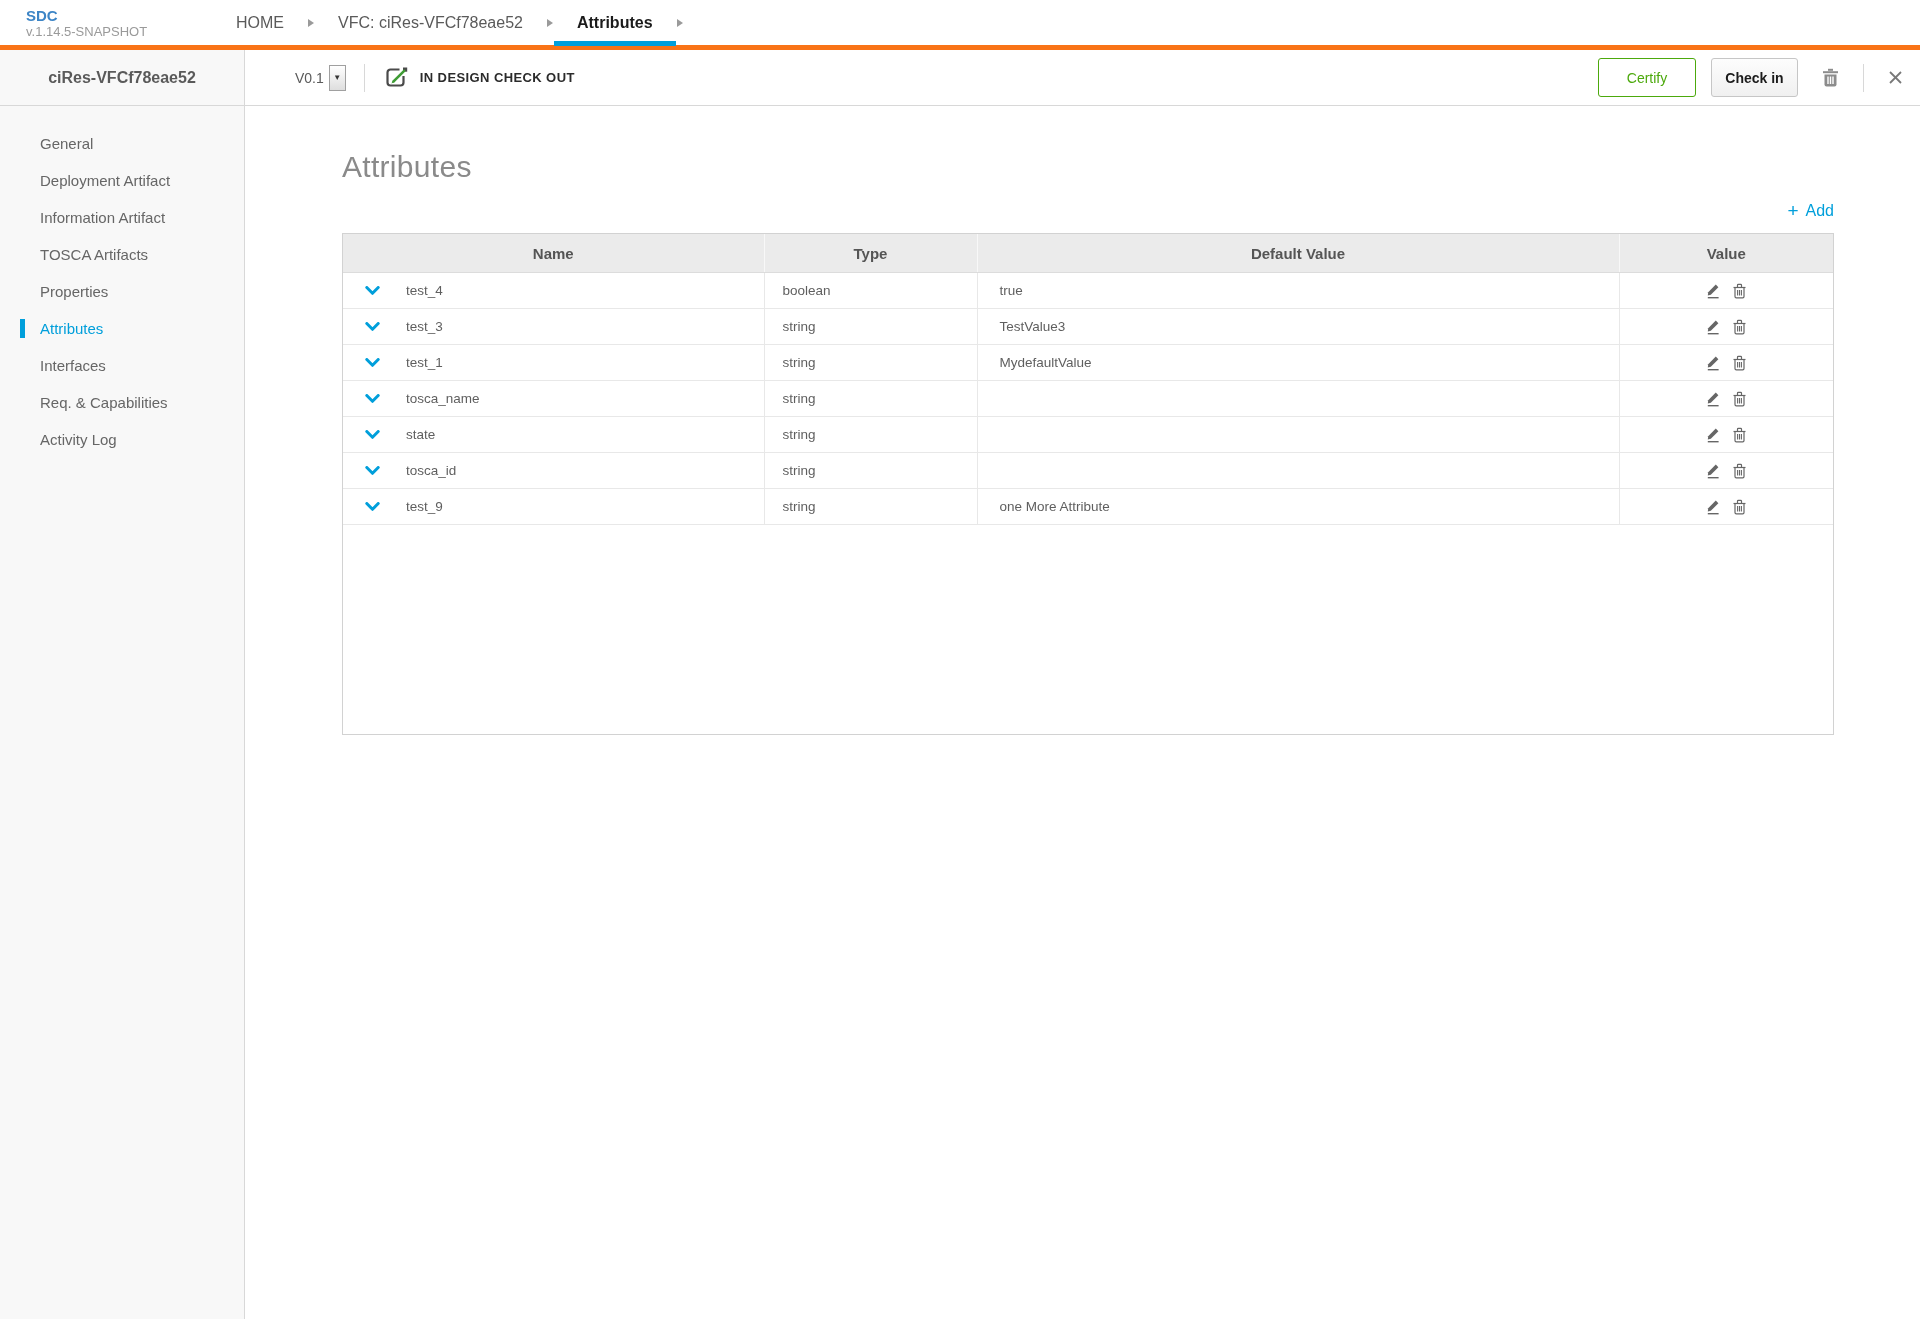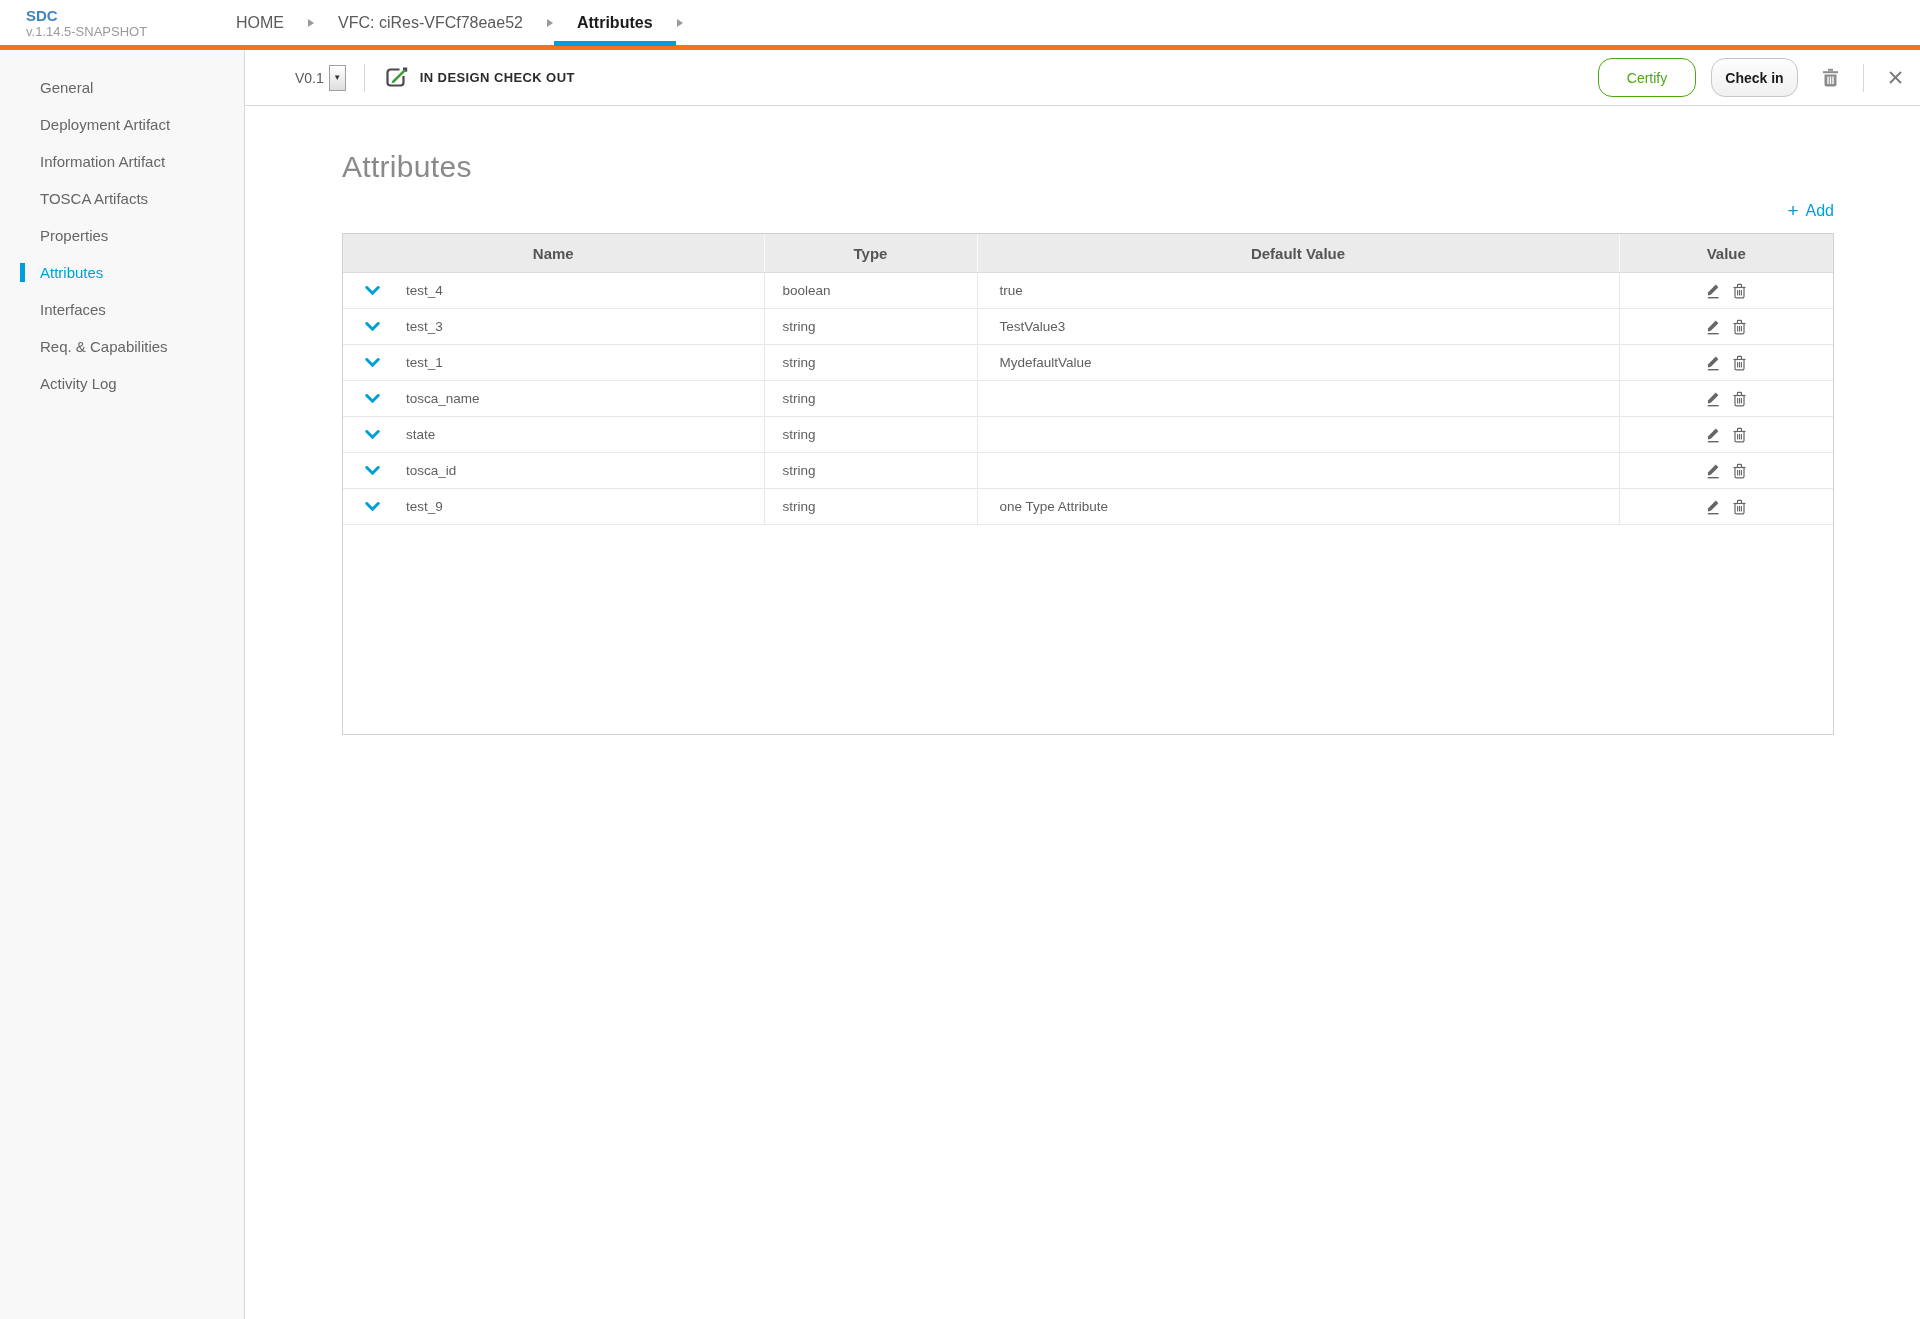--- a/index.html
+++ b/index.html
@@ -31,21 +31,21 @@
   .side-item.active::before{content:"";position:absolute;left:20px;top:9px;width:5px;height:19px;background:var(--accent);}
   .main{flex:1;display:flex;flex-direction:column;background:#fff;min-width:0;}
   
   .toolbar{height:55px;display:flex;align-items:center;padding:0 11px 0 50px;border-bottom:1px solid #d8d8d8;flex:none;}
   .version-label{font-size:14px;color:#5a5a5a;margin-right:5px;}
   .version-spinner{width:15px;height:24px;border:1px solid #a0a0a0;background:linear-gradient(#ffffff,#dedede);display:flex;align-items:center;justify-content:center;font-size:8px;color:#333;cursor:pointer;user-select:none;}
   .tdiv{width:1px;height:28px;background:#d8d8d8;margin:0 18px;flex:none;}
   .checkout-icon{margin-right:10px;display:flex;}
   .status-label{font-size:13px;font-weight:700;color:#2b2b2b;letter-spacing:.4px;white-space:nowrap;}
   .spacer{flex:1;}
-  .btn{height:37px;border-radius:14px;font-size:14px;cursor:pointer;font-family:inherit;}
+  .btn{height:37px;border-radius:3px;font-size:14px;cursor:pointer;font-family:inherit;}
   .btn-certify{width:96px;background:#fff;border:1px solid var(--green);color:var(--green);margin-right:15px;}
   .btn-checkin{width:85px;background:linear-gradient(#fdfdfd,#f0f0f0);border:1px solid #c6c6c6;color:#1b1b1b;font-weight:600;margin-right:18px;}
   .icon-btn{background:none;border:none;padding:4px 6px;cursor:pointer;display:flex;align-items:center;}
   
   .content{padding-left:97px;}
   .page-title{margin-top:44px;font-size:30px;font-weight:300;color:#8a8a8a;letter-spacing:.3px;}
   .add-row{width:1492px;display:flex;justify-content:flex-end;margin-top:17px;}
   .add-link{display:flex;align-items:center;color:var(--accent);font-size:16px;cursor:pointer;}
   .add-plus{font-size:19px;margin-right:7px;line-height:1;}
   .table-wrap{width:1490px;height:500px;margin-top:13px;border:1px solid #d2d2d2;background:#fff;overflow:hidden;}
@@ -76,20 +76,21 @@
       <div class="bc-tab">VFC: ciRes-VFCf78eae52</div>
       <span class="bc-arrow"></span>
       <div class="bc-tab active">Attributes</div>
       <span class="bc-arrow"></span>
     </nav>
 </header>
 
 <div class="body-row">
 
   <aside class="sidebar">
+    <div class="panel-title">ciRes-VFCf78eae52</div>
     <nav class="side-menu" id="side-menu">
         <div class="side-item">General</div>
         <div class="side-item">Deployment Artifact</div>
         <div class="side-item">Information Artifact</div>
         <div class="side-item">TOSCA Artifacts</div>
         <div class="side-item">Properties</div>
         <div class="side-item active">Attributes</div>
         <div class="side-item">Interfaces</div>
         <div class="side-item">Req. &amp; Capabilities</div>
         <div class="side-item">Activity Log</div>
@@ -372,21 +373,21 @@
       <div class="c-name-inner">
         <span class="chev">
           <svg width="15" height="10" viewBox="0 0 15 10">
             <path d="M1.8 1.5 L7.5 7.3 L13.2 1.5" fill="none" stroke="currentColor" stroke-width="3" stroke-linecap="round" stroke-linejoin="round"></path>
           </svg>
         </span>
         <span class="nm">test_9</span>
       </div>
     </td>
     <td class="c-type">string</td>
-    <td class="c-def">one Type Attribute</td>
+    <td class="c-def">one More Attribute</td>
     <td class="c-act">
       <div class="act-inner">
         <button class="row-icon-btn">
           <svg width="15" height="17" viewBox="0 0 15 17">
             <path d="M2.2 10.2 L9.8 2.6 L12.4 5.2 L4.8 12.8 L1.8 13.4 Z" fill="#666"></path>
             <rect x="1.8" y="15" width="10.8" height="1.4" fill="#666"></rect>
           </svg>
         </button>
         <button class="row-icon-btn">
           <svg width="13" height="16" viewBox="0 0 13 16">

